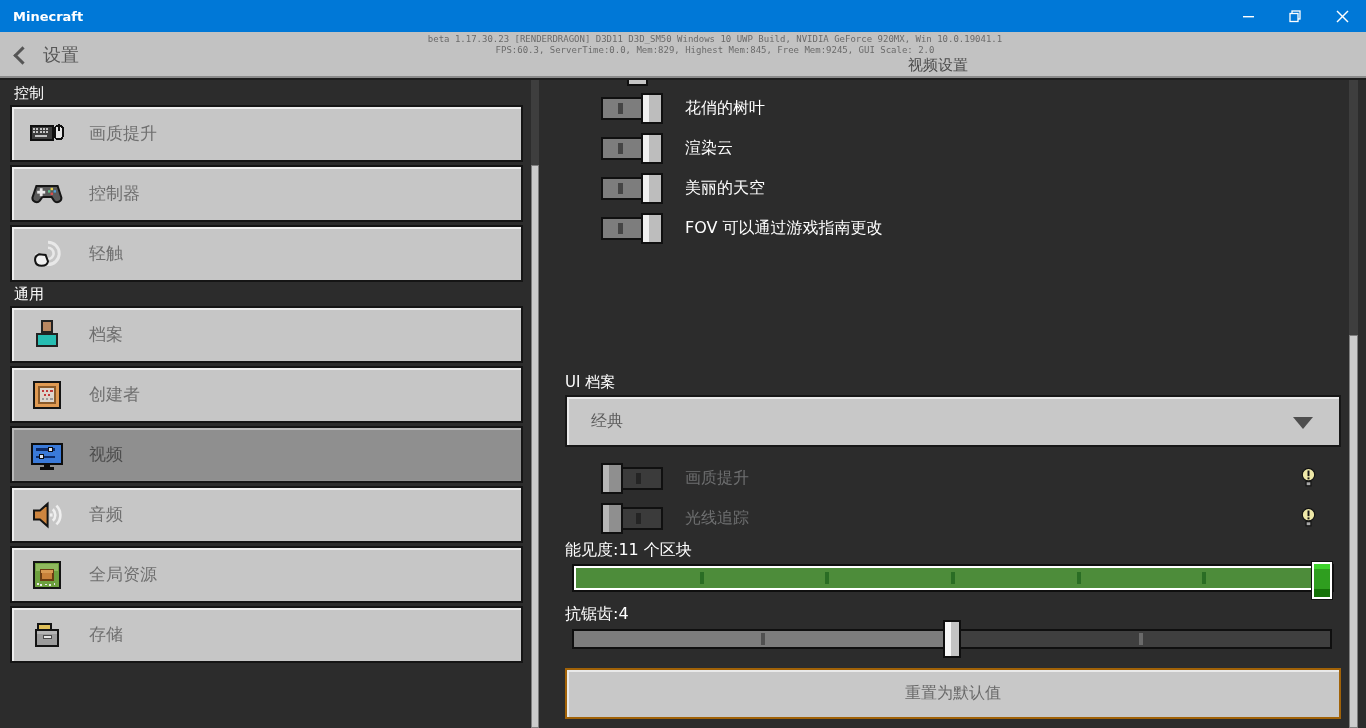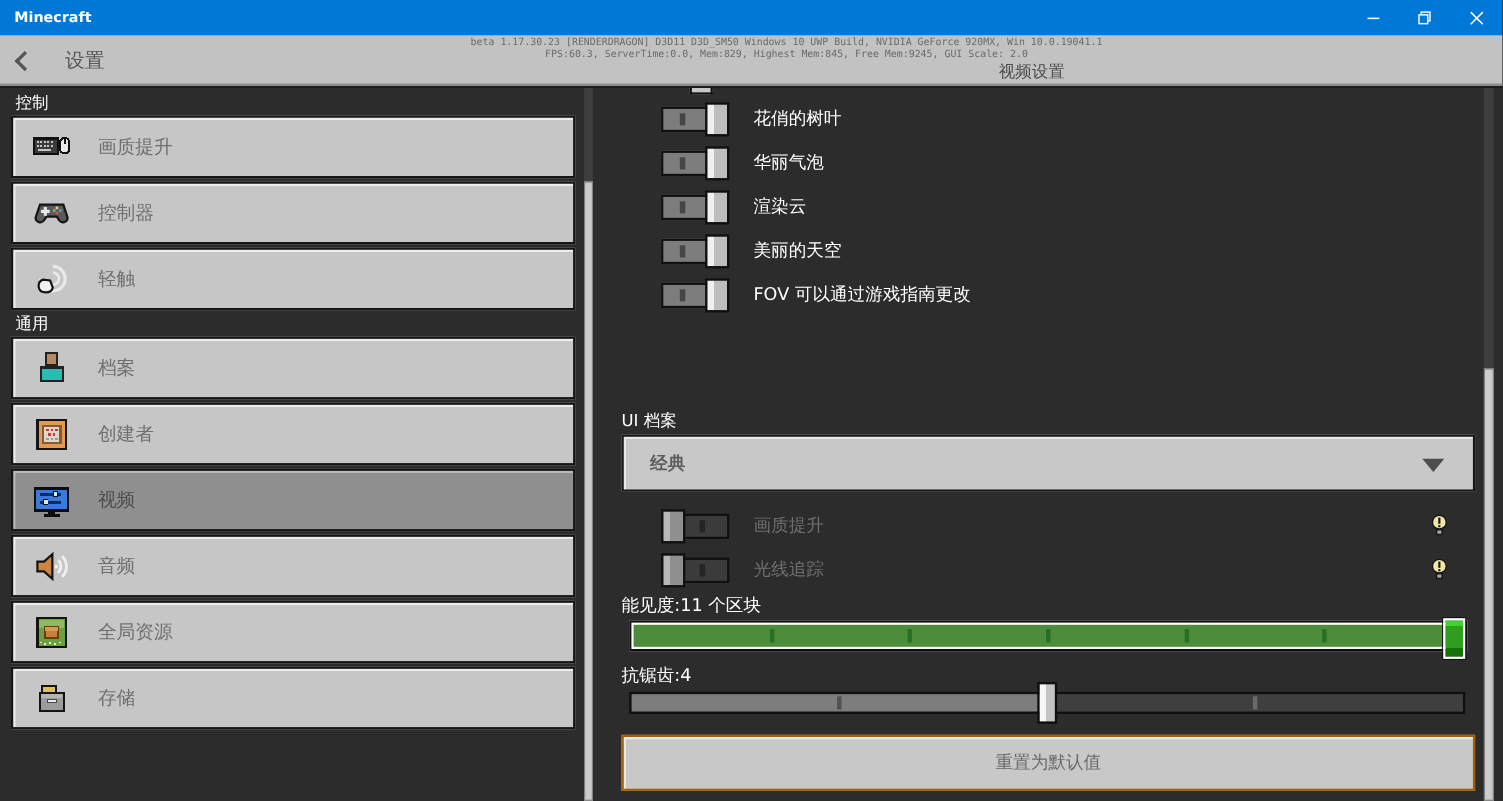--- a/index.html
+++ b/index.html
@@ -11,21 +11,21 @@
   .app-title { color:#fff; font-size:13px; padding-left:13px; font-weight:bold; }
   .win-controls { margin-left:auto; display:flex; height:100%; }
   .win-btn { width:47px; height:100%; display:flex; align-items:center; justify-content:center; }
 
   
   .header { height:46px; background:#c2c2c2; position:relative; border-bottom:2px solid #8a8a8a;
             box-shadow:0 2px 0 #1d1d1d; }
   .back-group { position:absolute; left:16px; top:11px; display:flex; align-items:center; cursor:default; }
   .chevron { width:13px; height:13px; border-left:3px solid #555; border-bottom:3px solid #555;
              transform:rotate(45deg); margin-right:14px; }
-  .back-label { font-size:18px; color:#575757;margin-left:16px; }
+  .back-label { font-size:18px; color:#575757; }
   .debug { position:absolute; left:0; top:2px; width:1430px; text-align:center;
            font-family:"DejaVu Sans Mono", monospace; font-size:9px; line-height:11px; color:#6a6a6a; }
   .page-title { position:absolute; left:908px; top:24px; font-size:15px; color:#4c4c4c; }
 
   
   .content { position:absolute; top:80px; left:0; right:0; bottom:0; }
 
   
   .sidebar { position:absolute; left:0; top:0; width:545px; bottom:0; padding:2px 0 0 10px; }
   .section-label { color:#fff; font-size:15px; margin:2px 0 3px 4px; height:18px; }
@@ -51,21 +51,21 @@
                background:linear-gradient(90deg,#f0f0f0 0 35%,#bdbdbd 35%); border:2px solid #101010; }
   .tog.off { cursor:default; }
   .tog.off .track { left:18px; background:#3b3b3b; }
   .tog.off .bar { left:35px; background:#242424; }
   .tog.off .knob { left:0; right:auto; background:linear-gradient(90deg,#b7b7b7 0 35%,#8f8f8f 35%); }
   .toggle-rows { position:absolute; left:20px; top:8px; width:786px; }
   .sliver { position:absolute; left:82px; top:0; width:21px; height:6px; background:#c6c6c6;
             border:2px solid #101010; border-top:none; }
   .ui-label { position:absolute; left:20px; top:293px; font-size:15px; color:#fff; }
   .dropdown { position:absolute; left:20px; top:315px; width:776px; height:52px; background:#c8c8c8;
-              border:2px solid #171717; box-shadow:inset 2px 2px 0 #e9e9e9; display:flex; align-items:center; cursor:pointer;font-weight:bold; }
+              border:2px solid #171717; box-shadow:inset 2px 2px 0 #e9e9e9; display:flex; align-items:center; cursor:pointer; }
   .dd-value { margin-left:24px; font-size:16px; color:#5e5e5e; }
   .dd-arrow { position:absolute; right:26px; top:20px; width:0; height:0;
               border-left:10px solid transparent; border-right:10px solid transparent; border-top:12px solid #4e4e4e; }
   .disabled-rows { position:absolute; left:20px; top:378px; width:776px; }
   .bulb { position:absolute; right:25px; top:9px; }
   .rd-label { position:absolute; left:20px; top:460px; font-size:16px; color:#fff; }
   .gslider { position:absolute; left:27px; top:484px; width:762px; height:28px;
              border:2px solid #0f0f0f; background:#fff; padding:2px; cursor:pointer; }
   .gtrack { position:relative; width:100%; height:20px; background:#4d8c3a; }
   .gtick { position:absolute; top:4px; width:4px; height:12px; background:#2a6d24; }
@@ -282,28 +282,20 @@
             <div class="knob"></div>
     </div>
     <span class="row-label">花俏的树叶</span>
   </div>
         <div class="row">
     <div class="tog">
       <div class="track"></div>
             <div class="bar"></div>
             <div class="knob"></div>
     </div>
-    <span class="row-label">华丽气泡</span>
-  </div>
-        <div class="row">
-    <div class="tog">
-      <div class="track"></div>
-            <div class="bar"></div>
-            <div class="knob"></div>
-    </div>
     <span class="row-label">渲染云</span>
   </div>
         <div class="row">
     <div class="tog">
       <div class="track"></div>
             <div class="bar"></div>
             <div class="knob"></div>
     </div>
     <span class="row-label">美丽的天空</span>
   </div>

